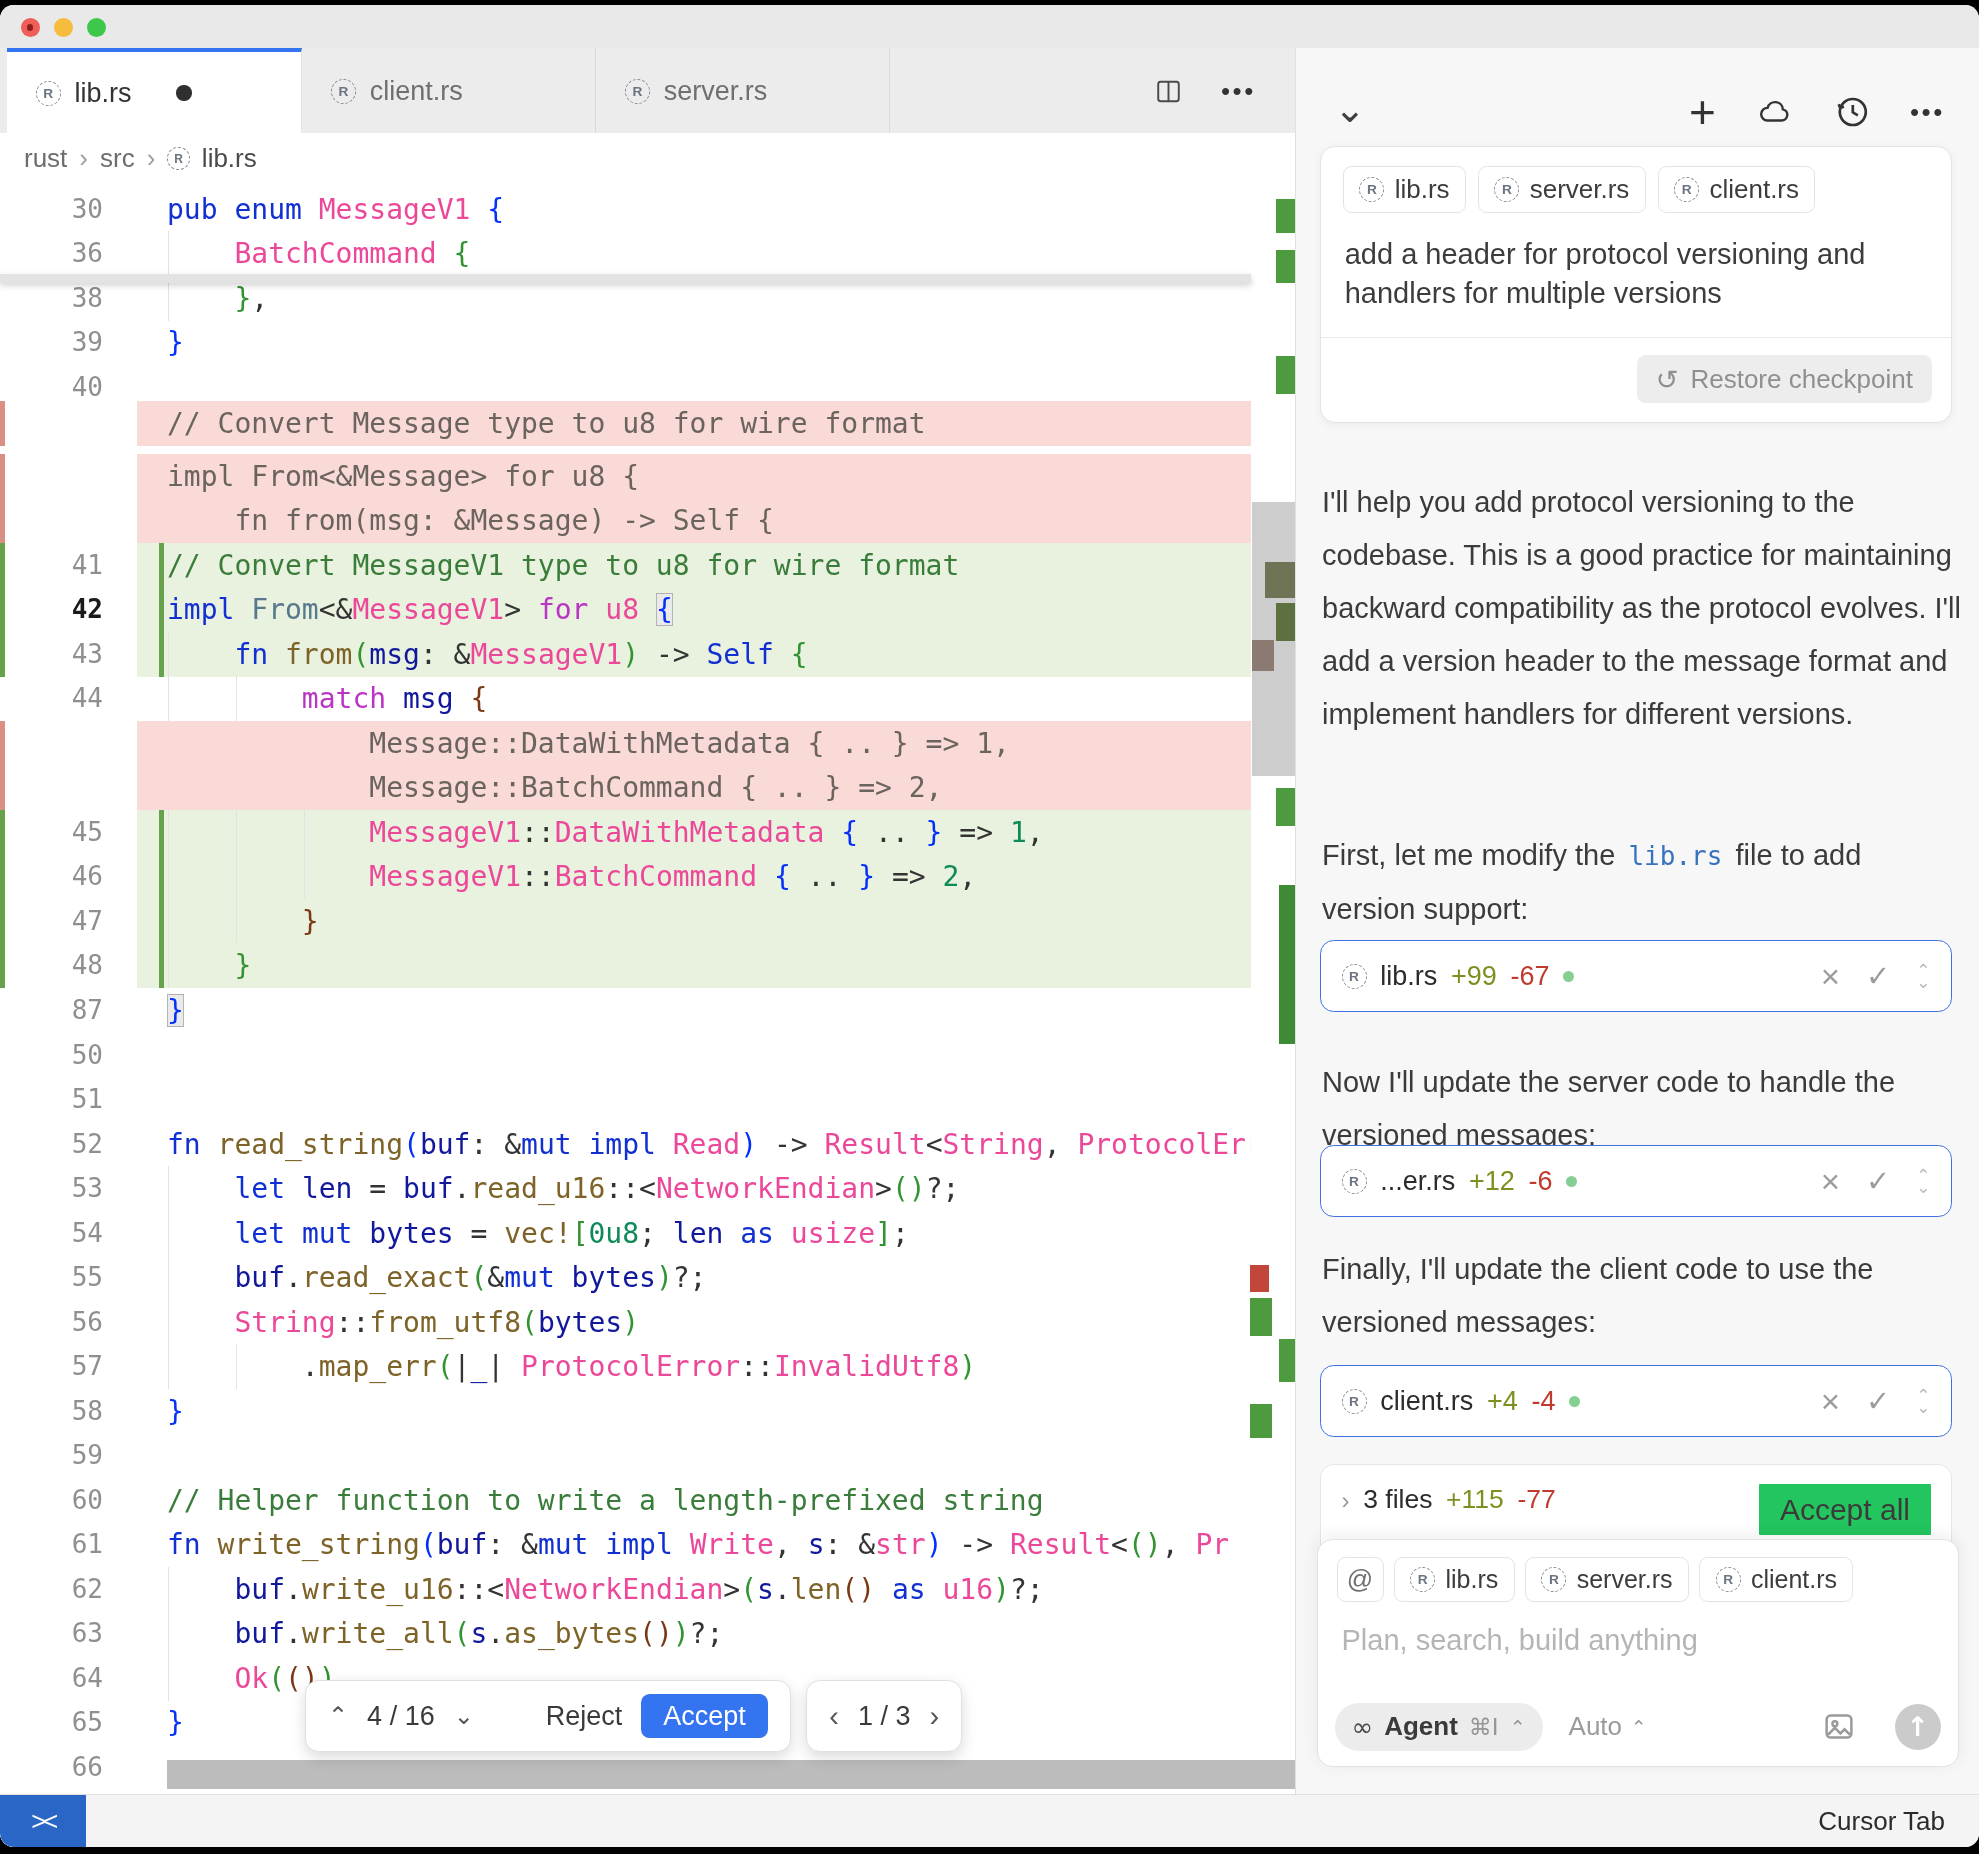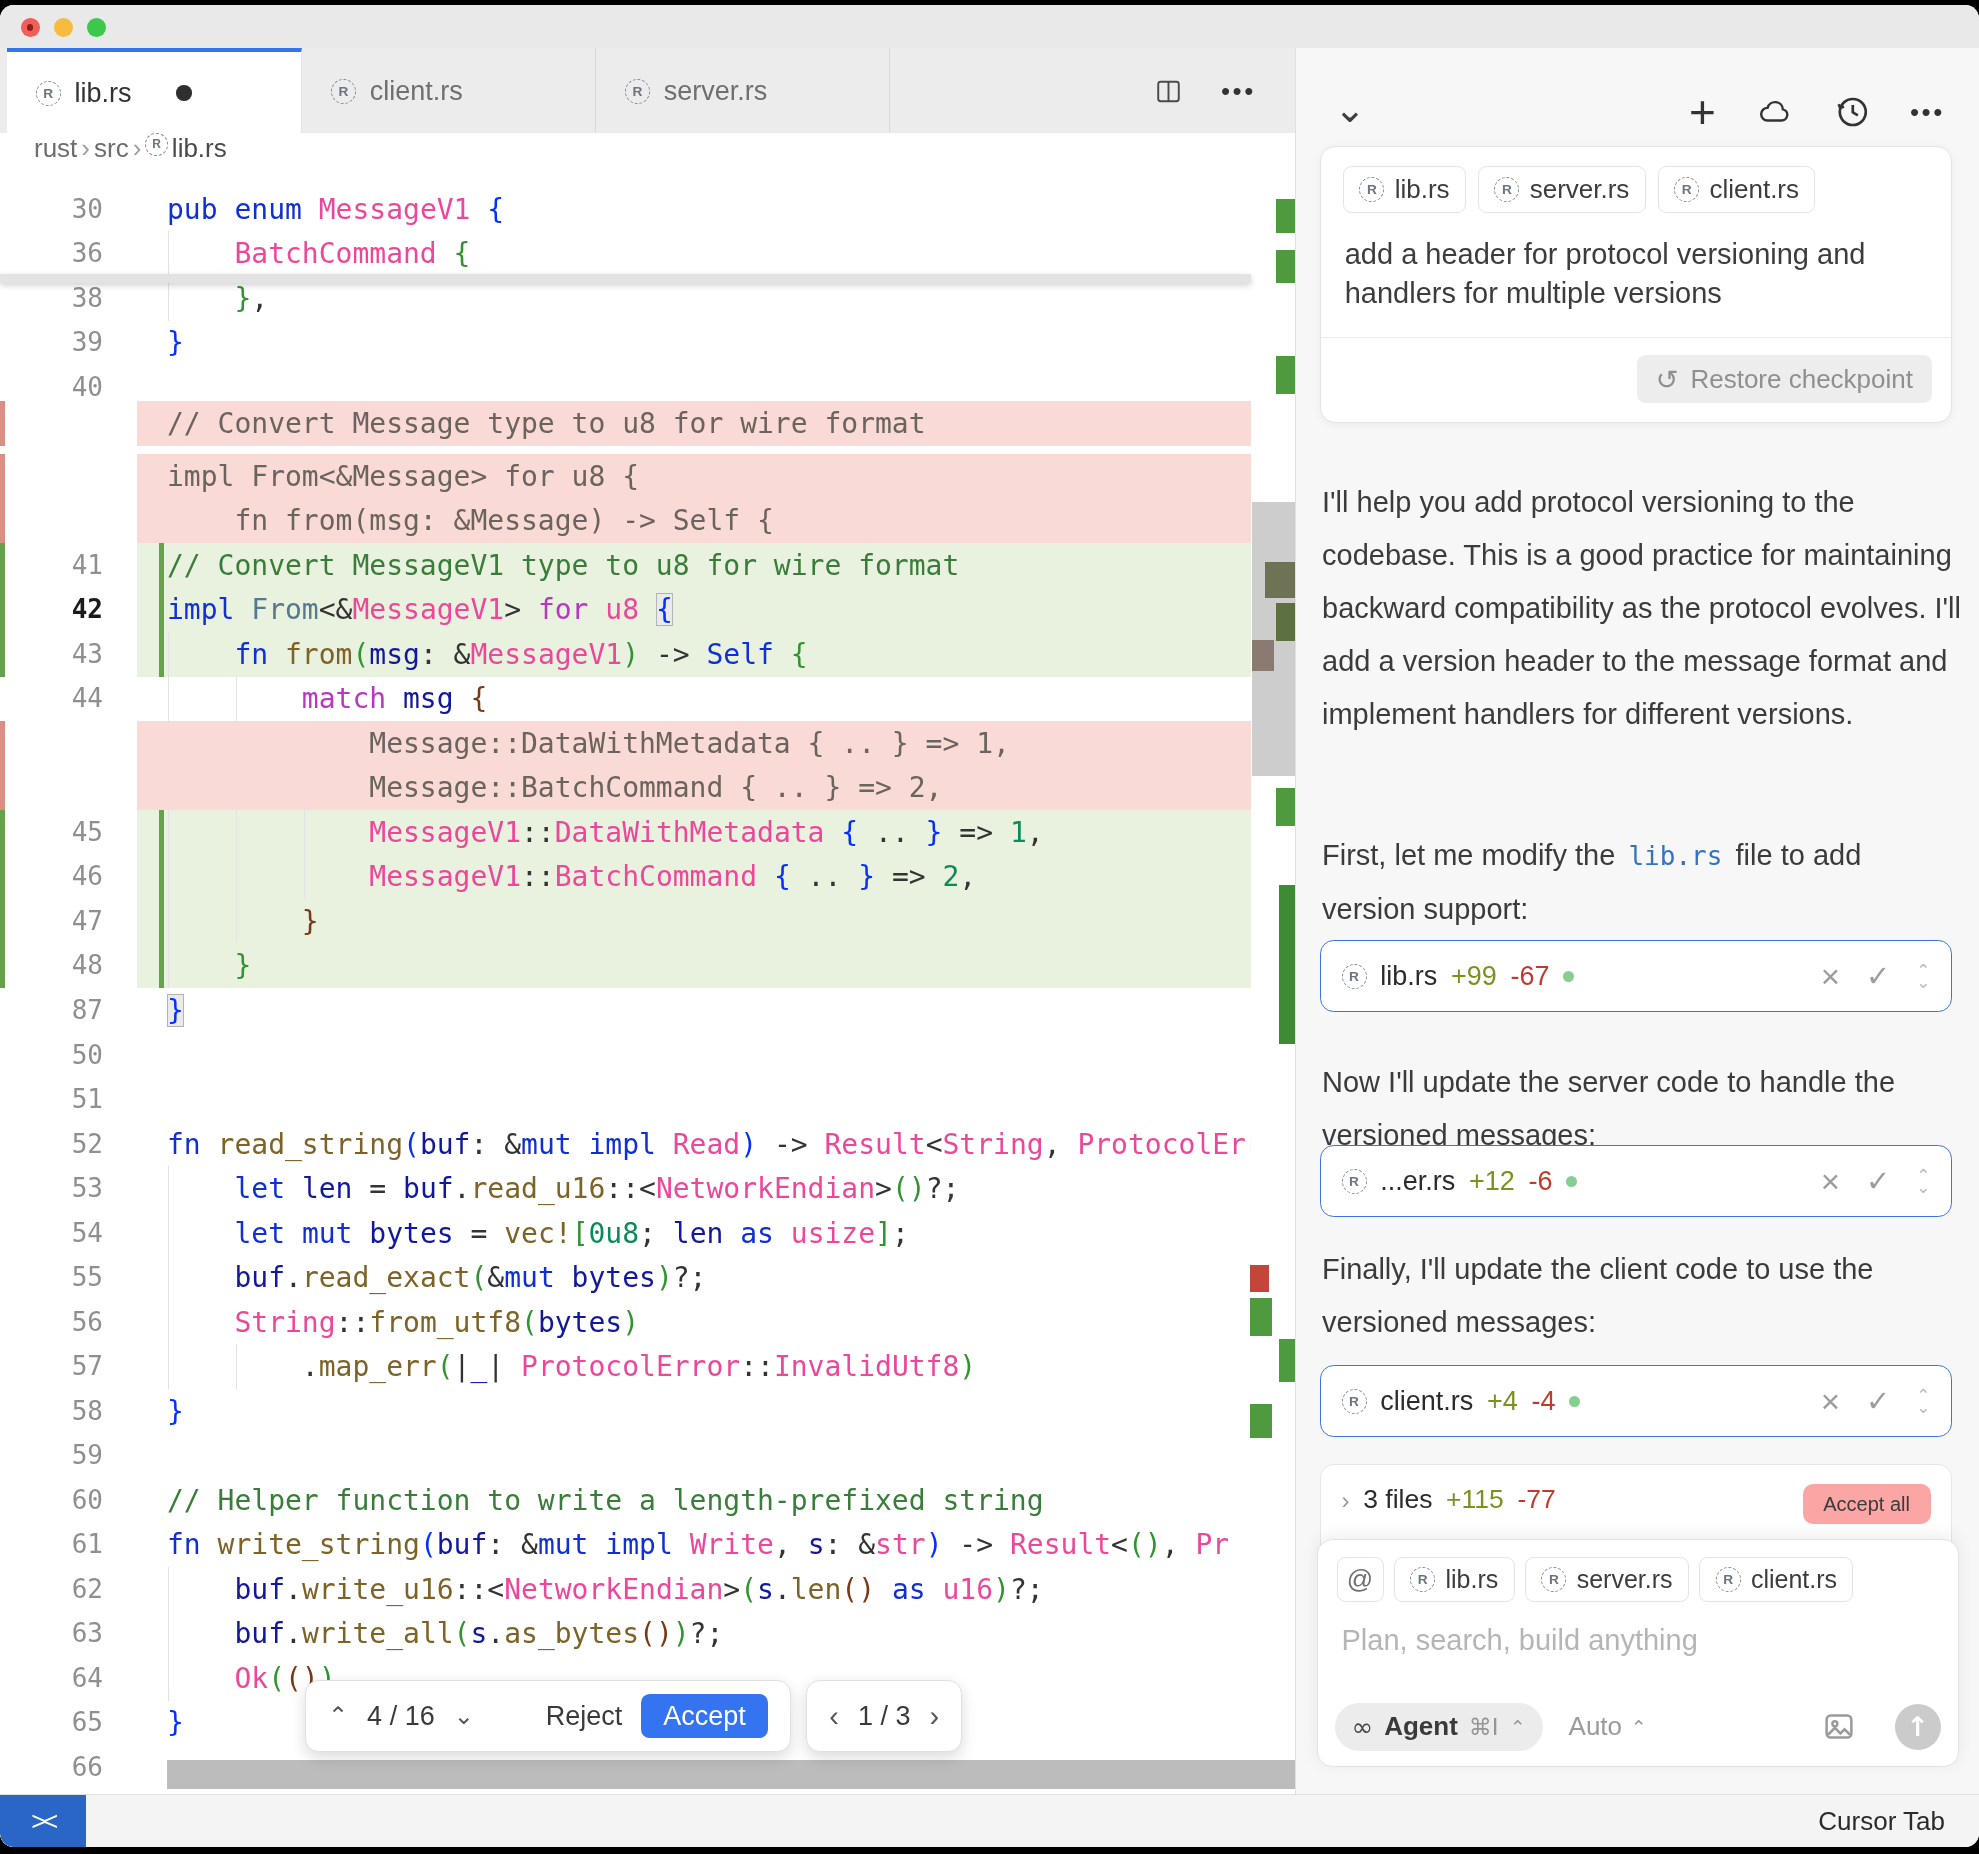--- a/index.html
+++ b/index.html
@@ -17,21 +17,21 @@
   
   .tabstrip{position:absolute;top:43px;left:0;width:1295px;height:86px;background:#ececec;border-bottom:0.9px solid #e2e2e2;}
   .tab{position:absolute;top:0;height:86px;display:flex;align-items:center;gap:13.7px;font-size:27px;color:#6f6f6f;padding:0 0 0 29px;box-sizing:border-box;border-right:0.9px solid #d9d9d9;}
   .tab.active{background:#fff;color:#333;border-top:4.3px solid #3574f0;border-right:0.9px solid #e4e4e4;}
   .moddot{width:15.4px;height:15.4px;border-radius:50%;background:#2f2f2f;margin-left:31px;}
   .editor-actions{position:absolute;right:39px;top:0;height:86px;display:flex;align-items:center;gap:38px;}
 
   .rust-ico{display:inline-flex;align-items:center;justify-content:center;width:23px;height:23px;border:1.7px dashed #7e8994;border-radius:50%;color:#6b7480;font-size:13.7px;font-weight:bold;flex:none;}
 
   
-  .breadcrumb{position:absolute;top:128px;left:0;width:1295px;height:51px;background:#fff;display:flex;gap:4px;padding-left:34px;font-size:26px;color:#6d6d6d;box-sizing:border-box;}
+  .breadcrumb{position:absolute;top:128px;left:0;width:1295px;height:51px;background:#fff;display:flex;align-items:center;gap:12px;padding-left:24px;font-size:26px;color:#6d6d6d;box-sizing:border-box;}
   .bc-sep{color:#9e9e9e;font-size:26px;}
   .breadcrumb .rust-ico{width:20.5px;height:20.5px;font-size:12px;}
 
   
   .code-area{position:absolute;left:0;top:180px;width:1295px;height:1609px;background:#fff;overflow:hidden;}
   .crow{position:absolute;left:0;width:1295px;height:45px;font-family:"DejaVu Sans Mono",monospace;font-size:28px;line-height:45px;white-space:pre;}
   .crow .rowbg{position:absolute;left:137px;right:44px;top:0;bottom:0;}
   .rowbg.add{background:#e9f1df;}
   .rowbg.del{background:#f9dad6;}
   .gbar{position:absolute;top:0;bottom:0;width:5.1px;}
@@ -85,21 +85,21 @@
   .fadd{color:#7d8f1e;}
   .frem{color:#c03a2e;}
   .fdot{width:11px;height:11px;border-radius:50%;background:#85cf92;}
   .fcard-icons{margin-left:auto;display:flex;align-items:center;gap:26px;color:#9c9c9c;}
   .x-ico{font-size:33px;line-height:1;}
   .check-ico{font-family:"DejaVu Sans",sans-serif;font-size:29px;}
   .unfold{display:flex;flex-direction:column;font-family:"DejaVu Sans",sans-serif;font-size:17px;line-height:12px;color:#b8b8b8;}
 
   .sumcard{position:absolute;left:24px;top:1416px;width:632px;height:120px;background:#fff;border:0.9px solid #e6e6e6;border-radius:13.7px 13.7px 0 0;display:flex;align-items:flex-start;padding:19px 20.5px;gap:13.7px;font-size:26.5px;color:#2b2b2b;box-sizing:border-box;}
   .sum-chev{color:#9a9a9a;font-size:24px;margin-top:3.4px;}
-  .acceptall-btn{margin-left:auto;background:#fca5a5;border-radius:10px;padding:8.6px 20.5px;font-size:20px;color:#3b3b3b;}
+  .acceptall-btn{margin-left:auto;background:#22c55e;border-radius:1px;padding:8.6px 20.5px;font-size:30px;color:#3b3b3b;}
 
   .composer{position:absolute;left:20.5px;top:1491px;width:642px;height:228px;background:#fff;border:0.9px solid #e2e2e2;border-radius:15.4px;box-shadow:0 -3.4px 17px rgba(0,0,0,0.07);box-sizing:border-box;}
   .comp-pills{position:absolute;top:17px;left:19px;display:flex;gap:10.3px;}
   .comp-pills .fpill{height:43px;font-size:25px;}
   .at-pill{display:inline-flex;align-items:center;justify-content:center;width:45px;height:43px;background:#fff;border:0.9px solid #e3e3e3;border-radius:8.6px;font-size:26px;color:#6f6f6f;}
   .placeholder{position:absolute;top:84px;left:24px;font-size:29px;color:#b5b5b5;}
   .comp-bottom{position:absolute;left:17px;right:17px;bottom:15.4px;display:flex;align-items:center;gap:26px;}
   .agent-pill{display:flex;align-items:center;gap:11px;background:#ececec;border-radius:24px;height:48px;padding:0 17px;font-size:26px;color:#3a3a3a;}
   .inf-ico{font-family:"DejaVu Sans",sans-serif;font-size:26px;color:#4a4a4a;}
   .agent-kbd{color:#969696;font-family:"DejaVu Sans",sans-serif;font-size:23px;}

